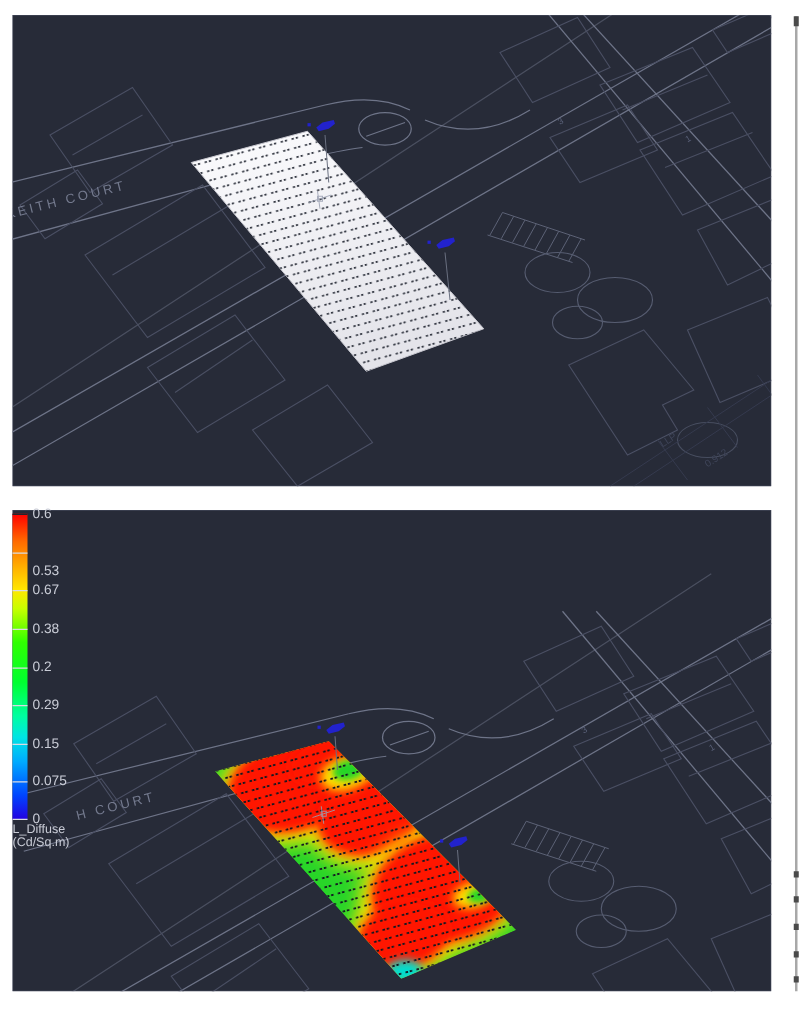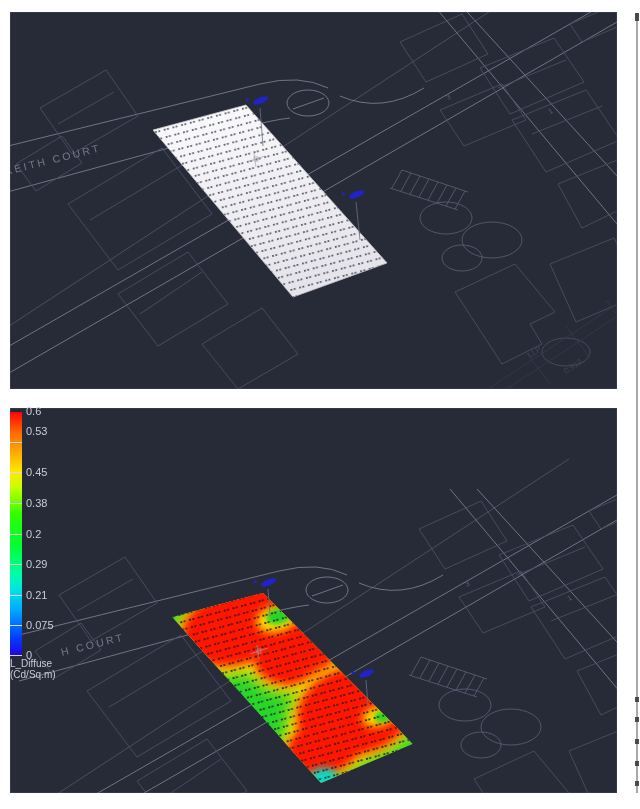--- a/index.html
+++ b/index.html
@@ -200,26 +200,26 @@
       <div class="legend-tick" style="top:31px"></div>
       <div class="legend-tick" style="top:61px"></div>
       <div class="legend-tick" style="top:92px"></div>
       <div class="legend-tick" style="top:123px"></div>
       <div class="legend-tick" style="top:153px"></div>
       <div class="legend-tick" style="top:184px"></div>
       <div class="legend-tick" style="top:214px"></div>
       <div class="legend-tick" style="top:244px"></div>
     </div>
     <span class="legend-label" style="top:-2px">0.6</span>
-    <span class="legend-label" style="top:18px">0.53</span>
-    <span class="legend-label" style="top:59px">0.45</span>
+    <span class="legend-label" style="top:44px">0.53</span>
+    <span class="legend-label" style="top:59px">0.67</span>
     <span class="legend-label" style="top:90px">0.38</span>
     <span class="legend-label" style="top:121px">0.2</span>
     <span class="legend-label" style="top:151px">0.29</span>
-    <span class="legend-label" style="top:182px">0.21</span>
+    <span class="legend-label" style="top:182px">0.15</span>
     <span class="legend-label" style="top:212px">0.075</span>
     <span class="legend-label" style="top:242px">0</span>
     <span class="legend-title" style="top:251px">L_Diffuse</span>
     <span class="legend-title" style="top:262px">(Cd/Sq.m)</span>
   </div>
 
   <div class="page-edge">
     <div class="edge-tick" style="top:0px;height:8px"></div>
     <div class="edge-tick" style="top:684px"></div>
     <div class="edge-tick" style="top:704px"></div>

